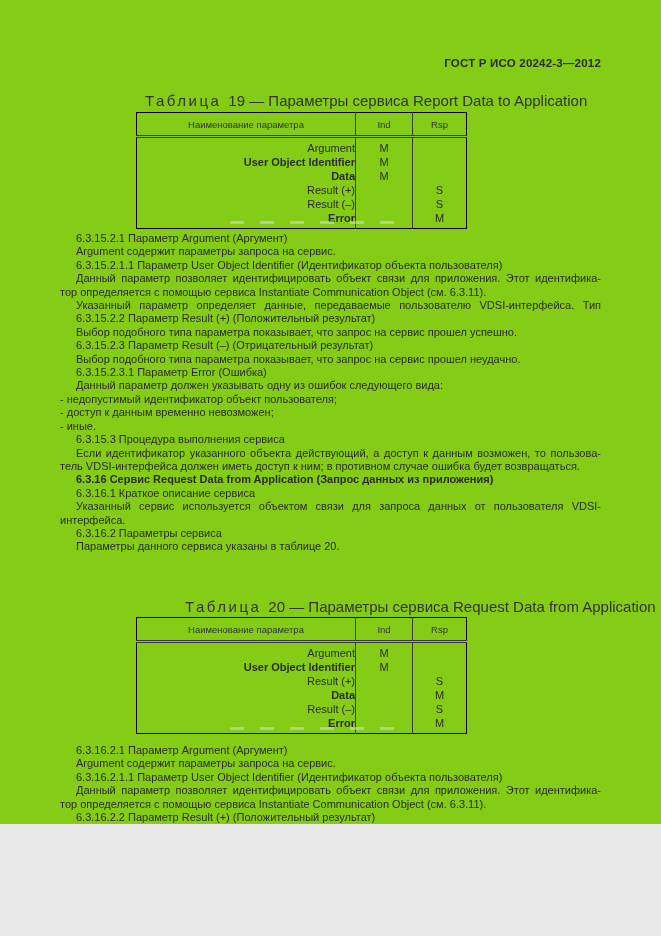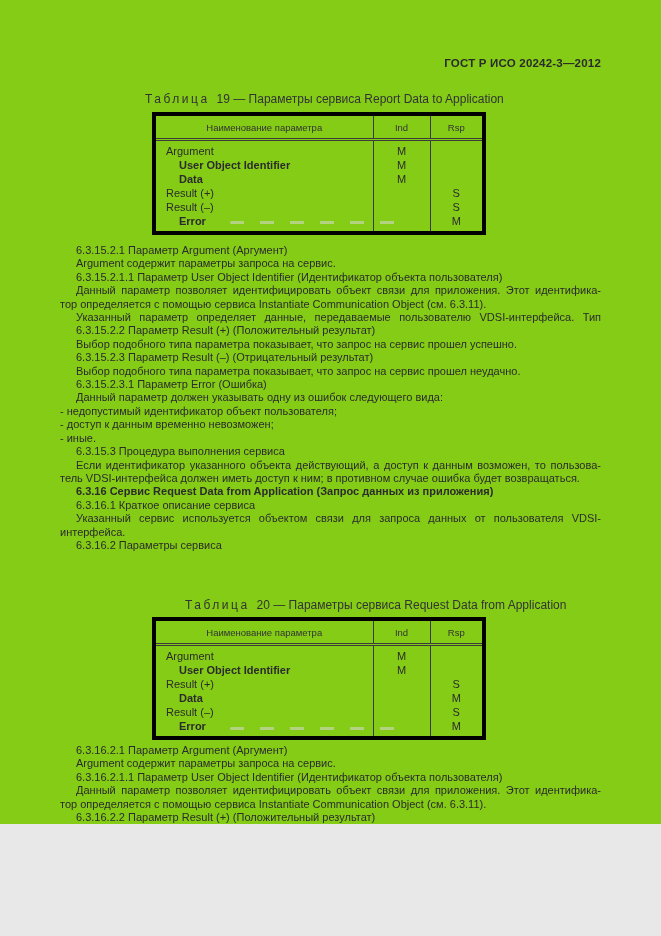--- a/index.html
+++ b/index.html
@@ -10,60 +10,60 @@
     font-family:"Liberation Sans", sans-serif;
     color:#2b2b2b;
     overflow:hidden;
   }
   .doc-header{
     position:absolute;top:57px;right:60px;
     font-size:11.5px;font-weight:bold;letter-spacing:.2px;
   }
   .caption{
     position:absolute;left:145px;
-    font-size:12px;color:#333;
+    font-size:15px;color:#333;
   }
   .caption .cap-word{letter-spacing:2.5px;margin-right:7px;}
   .cap19{top:92px;}
   .cap20{top:598px;margin-left:40px;}
   table.params{
-    position:absolute;left:152px;
+    position:absolute;left:136px;
     border-collapse:collapse;table-layout:fixed;
     width:330px;
-    border:4px solid #000000;
+    border:1px solid #000000;
   }
   .t19{top:112px;}
   .t20{top:617px;}
   table.params col.c-name{width:219px;}
   table.params col.c-ind{width:57px;}
   table.params col.c-rsp{width:54px;}
   table.params th{
     height:22px;font-weight:normal;font-size:9.5px;color:#333;
     text-align:center;vertical-align:middle;
     border-left:1px solid #3a3a3a;
     border-bottom:3px double #3a3a3a;
     padding:0;
   }
   table.params th:first-child{border-left:none;}
   table.params td{
     height:14px;line-height:14px;font-size:11px;
     padding:0;vertical-align:middle;
     border-left:1px solid #3a3a3a;
   }
   table.params td:first-child{border-left:none;}
-  table.params td.name{padding-left:10px;text-align:left;}
+  table.params td.name{padding-left:10px;text-align:right;}
   table.params td.name.ind{padding-left:23px;font-weight:bold;}
   table.params td.c{text-align:center;}
   table.params tbody tr:first-child td{padding-top:3px;}
   table.params tbody tr:last-child td{padding-bottom:3px;}
   .textblock{
     position:absolute;left:60px;width:541px;
     font-size:11px;
   }
-  .tb1{top:244px;}
+  .tb1{top:232px;}
   .tb2{top:744px;}
   .line{line-height:13.4px;min-height:13.4px;white-space:normal;}
   .line.fi{padding-left:16px;}
   .line.b{font-weight:bold;}
   .line.j{text-align:justify;text-align-last:justify;}
   .page-number{
     position:absolute;top:837px;right:79px;
     font-size:11px;
   }
   .scan-smudge{
@@ -151,20 +151,21 @@
       <div class="line">- доступ к данным временно невозможен;</div>
       <div class="line">- иные.</div>
       <div class="line fi">6.3.15.3  Процедура выполнения сервиса</div>
       <div class="line fi j">Если идентификатор указанного объекта действующий, а доступ к данным возможен, то пользова-</div>
       <div class="line">тель VDSI-интерфейса должен иметь доступ к ним; в противном случае ошибка будет возвращаться.</div>
       <div class="line fi b">6.3.16  Сервис Request Data from Application (Запрос данных из приложения)</div>
       <div class="line fi">6.3.16.1 Краткое описание сервиса</div>
       <div class="line fi j">Указанный сервис используется объектом связи для запроса данных от пользователя VDSI-</div>
       <div class="line">интерфейса.</div>
       <div class="line fi">6.3.16.2 Параметры сервиса</div>
+      <div class="line fi">Параметры данного сервиса указаны в таблице 20.</div>
     </div>
 
   <div class="caption cap20">
     <span class="cap-word">Таблица</span><span>20 — Параметры сервиса Request Data from Application</span>
   </div>
 
   <table class="params t20">
     <colgroup>
         <col class="c-name">
         <col class="c-ind">

